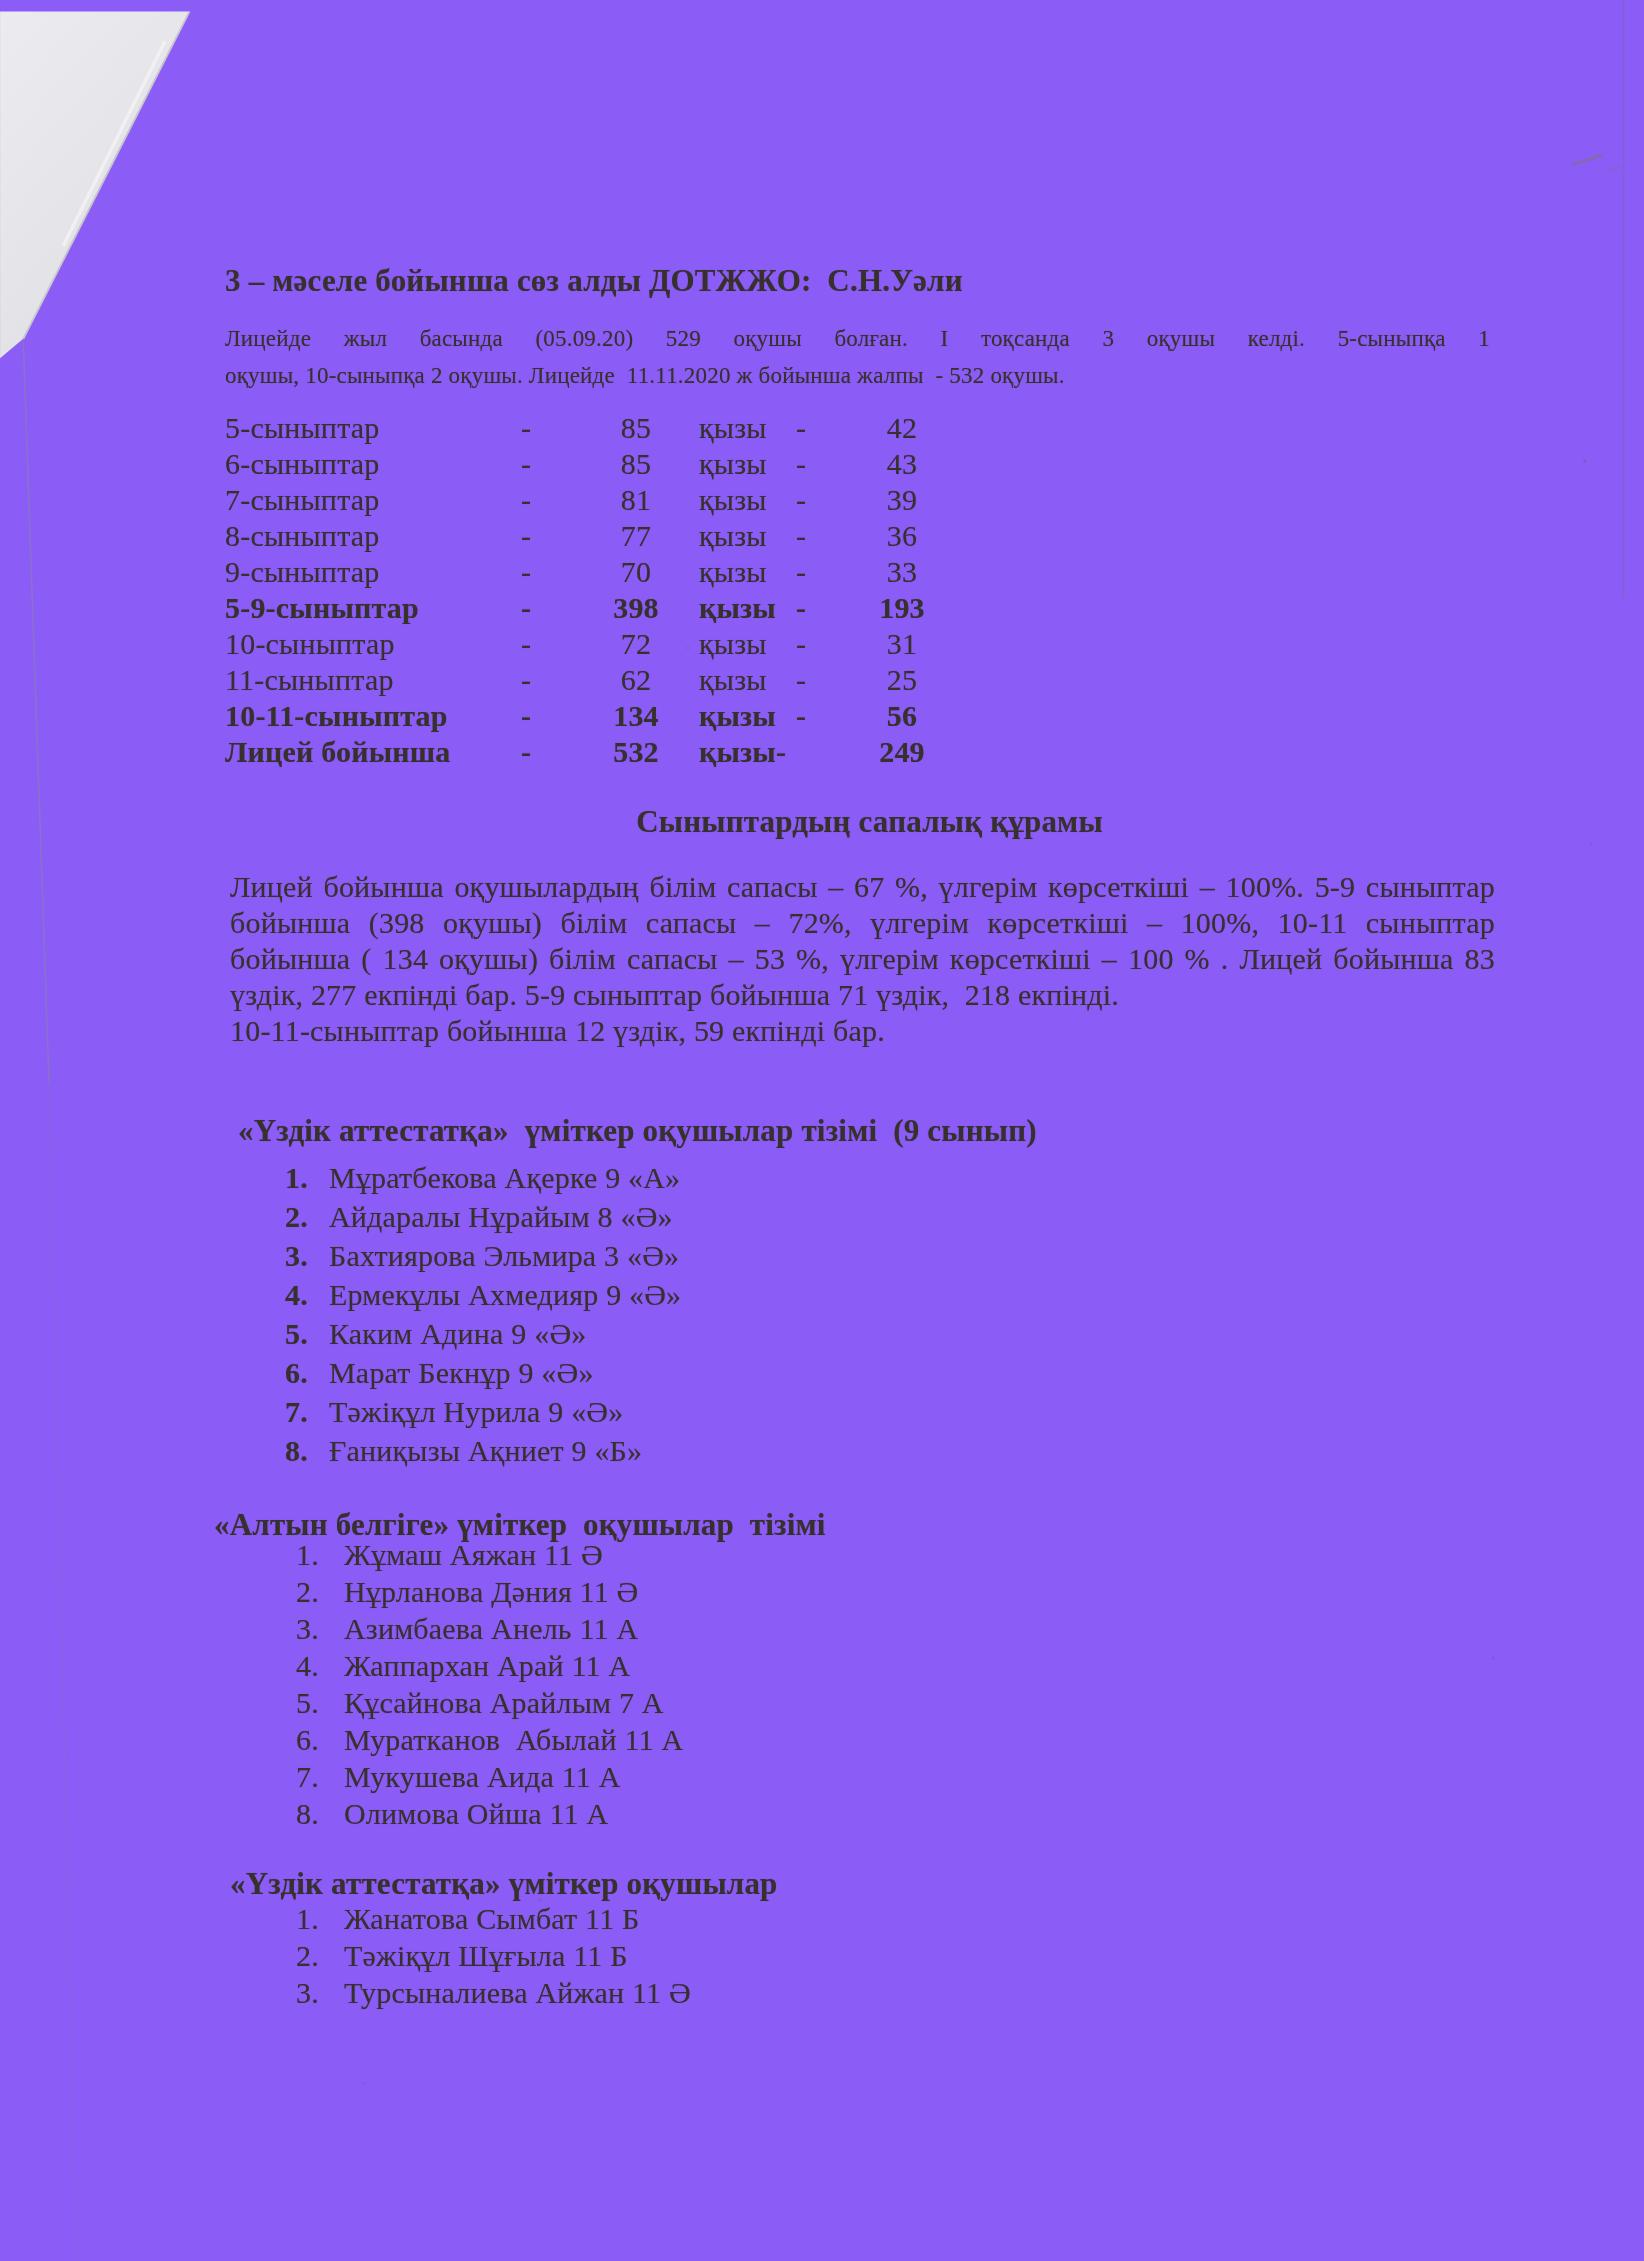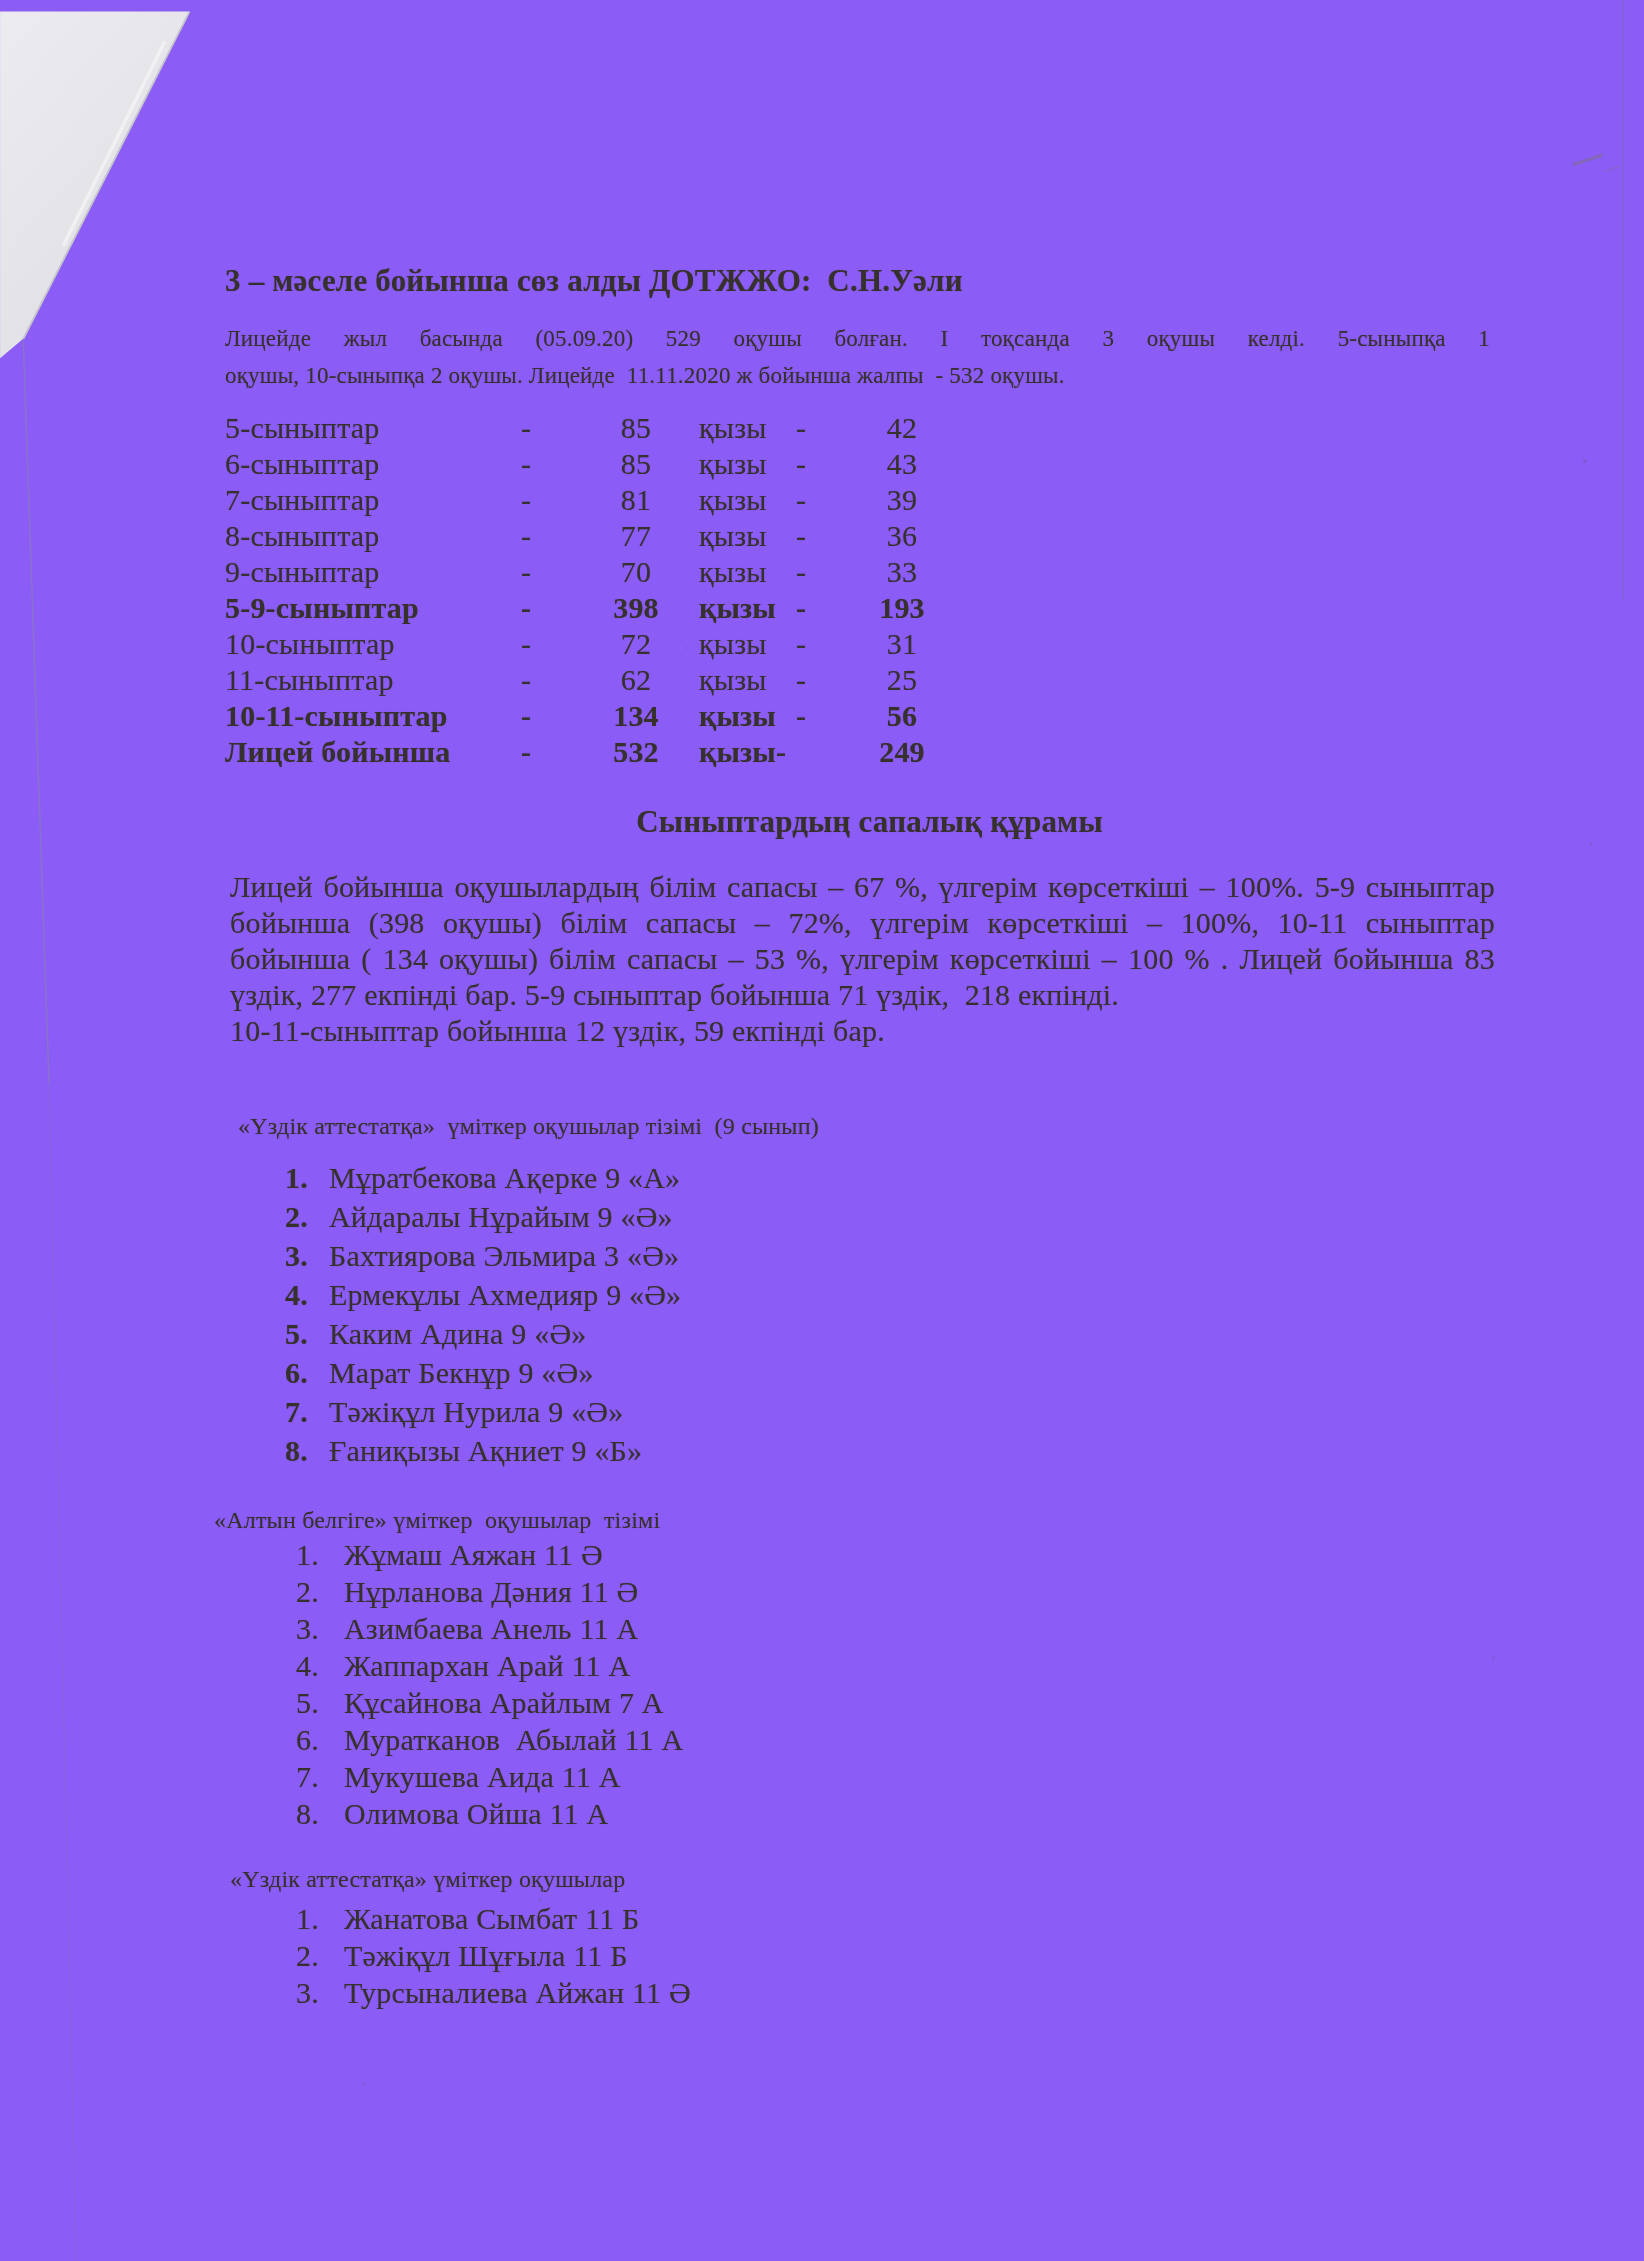--- a/index.html
+++ b/index.html
@@ -45,21 +45,21 @@
   }
   .quality{
     position:absolute;left:230px;top:869px;width:1265px;
     font-size:30px;line-height:36px;
   }
   .quality .just{ text-align:justify; text-align-last:justify; }
   .quality .raw{ white-space:pre-wrap; }
 
   .h-list{
     position:absolute;
-    font-size:24px;font-weight:normal;white-space:pre-wrap;
+    font-size:31px;font-weight:bold;white-space:pre-wrap;
   }
   .h-list.h1{ left:238px; top:1113px; }
   .h-list.h2{ left:214px; top:1507px;text-align:center; }
   .h-list.h3{ left:230px; top:1866px; }
 
   .slist{ position:absolute; font-size:30px; }
   .slist .li{ white-space:pre-wrap; }
   .slist .n{ display:inline-block; }
   .list1{ left:285px; top:1161px; }
   .list1 .li{ height:39px; }
@@ -197,21 +197,21 @@
       <div class="just">Лицей бойынша оқушылардың білім сапасы – 67 %, үлгерім көрсеткіші – 100%. 5-9 сыныптар</div>
       <div class="just">бойынша (398 оқушы)  білім сапасы – 72%, үлгерім көрсеткіші – 100%, 10-11 сыныптар</div>
       <div class="just">бойынша ( 134 оқушы) білім сапасы – 53 %, үлгерім көрсеткіші – 100 % . Лицей бойынша 83</div>
       <div class="raw">үздік, 277 екпінді бар. 5-9 сыныптар бойынша 71 үздік,  218 екпінді.</div>
       <div class="raw">10-11-сыныптар бойынша 12 үздік, 59 екпінді бар.</div>
     </div>
 
     <div class="h-list h1 scan">«Үздік аттестатқа»  үміткер оқушылар тізімі  (9 сынып)</div>
     <div class="slist list1 scan">
       <div class="li"><span class="n">1.</span><span>Мұратбекова Ақерке 9 «А»</span></div>
-      <div class="li"><span class="n">2.</span><span>Айдаралы Нұрайым 9 «Ә»</span></div>
+      <div class="li"><span class="n">2.</span><span>Айдаралы Нұрайым 8 «Ә»</span></div>
       <div class="li"><span class="n">3.</span><span>Бахтиярова Эльмира 3 «Ә»</span></div>
       <div class="li"><span class="n">4.</span><span>Ермекұлы Ахмедияр 9 «Ә»</span></div>
       <div class="li"><span class="n">5.</span><span>Каким Адина 9 «Ә»</span></div>
       <div class="li"><span class="n">6.</span><span>Марат Бекнұр 9 «Ә»</span></div>
       <div class="li"><span class="n">7.</span><span>Тәжіқұл Нурила 9 «Ә»</span></div>
       <div class="li"><span class="n">8.</span><span>Ғаниқызы Ақниет 9 «Б»</span></div>
     </div>
 
     <div class="h-list h2 scan">«Алтын белгіге» үміткер  оқушылар  тізімі</div>
     <div class="slist list2 scan">

